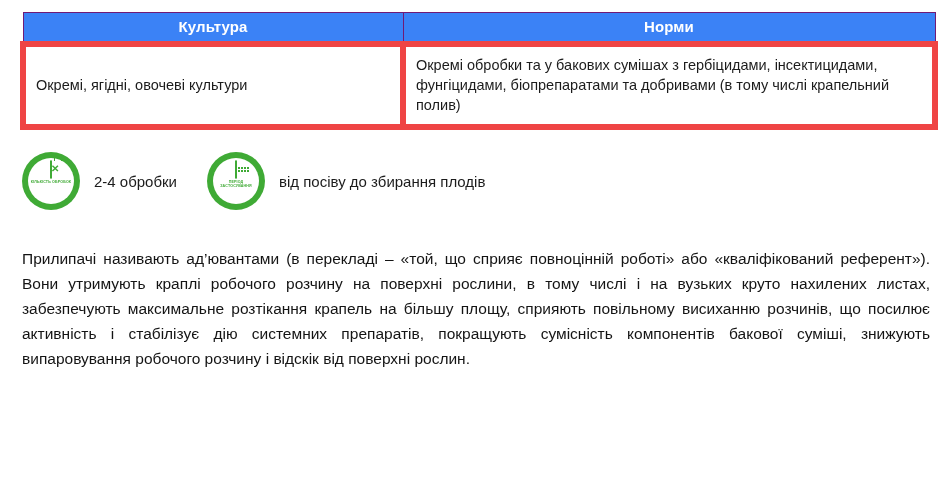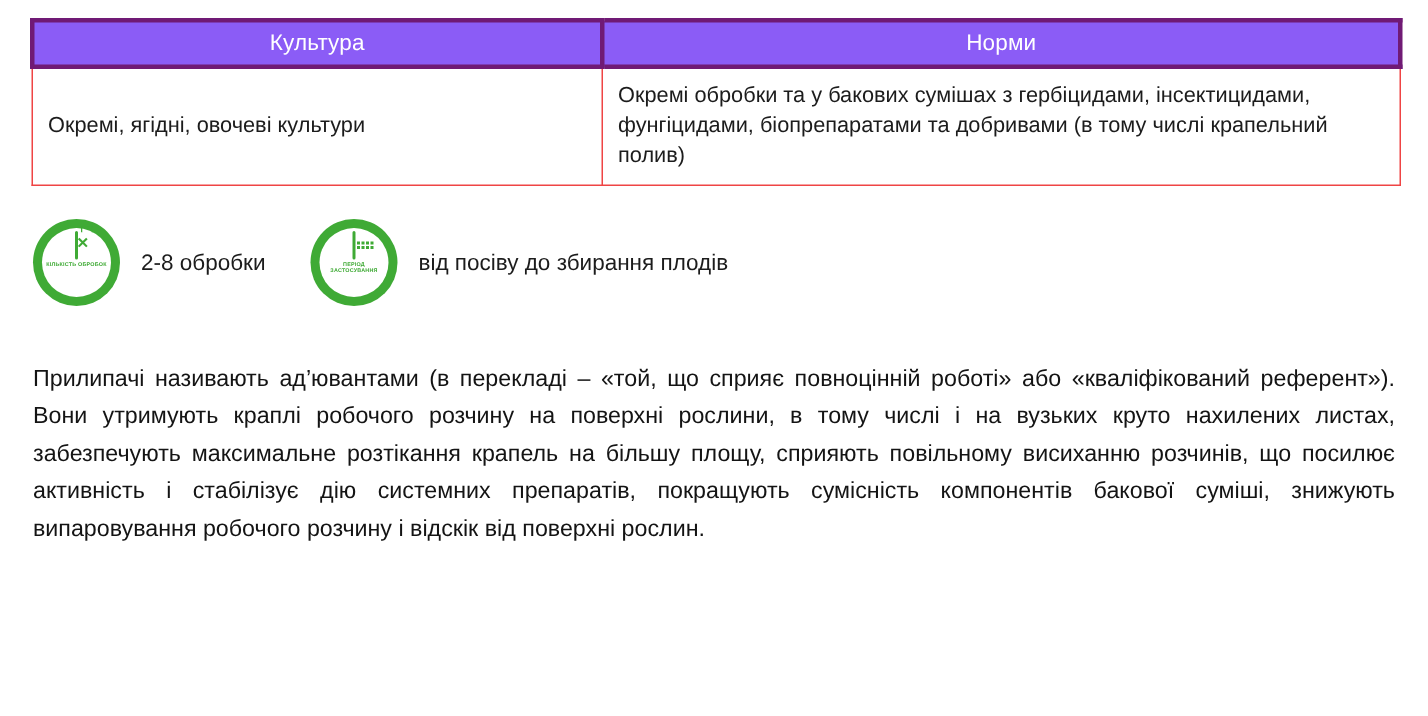--- a/index.html
+++ b/index.html
@@ -26,31 +26,31 @@
   .spec-table {
     width: 912px;
     border-collapse: collapse;
     table-layout: fixed;
     font-size: 14.5px;
   }
   .spec-table col.c1 { width: 380px; }
   .spec-table col.c2 { width: 532px; }
 
   .spec-table thead th {
-    background: #8b5cf6;
+    background: #3b82f6;
     color: #ffffff;
-    font-weight: normal;
+    font-weight: bold;
     font-size: 15px;
     text-align: center;
     padding: 5px 6px 6px 6px;
-    border: 3px solid #701a75;
+    border: 1px solid #701a75;
     letter-spacing: .1px;
   }
   .spec-table tbody td {
-    border: 1px solid #ef4444;
+    border: 6px solid #ef4444;
     padding: 8px 10px 9px 10px;
     vertical-align: middle;
     line-height: 1.38;
     color: #1c1c1c;
   }
   .spec-table tbody td.cell-spectrum {
     vertical-align: middle;
   }
 
   
@@ -210,21 +210,21 @@
   <div class="icon-row">
 
     <div class="icon-badge">
       <div class="icon-inner">
         <span class="glyph">
           <span class="canister"><span class="xmark">✕</span></span>
         </span>
         <span class="badge-caption">КІЛЬКІСТЬ ОБРОБОК</span>
       </div>
     </div>
-    <span class="icon-label">2-8 обробки</span>
+    <span class="icon-label">2-4 обробки</span>
 
     <div class="icon-badge">
       <div class="icon-inner">
         <span class="glyph">
           <span class="calendar">
             <span class="dots">
                 <i></i>
                 <i></i>
                 <i></i>
                 <i></i>

